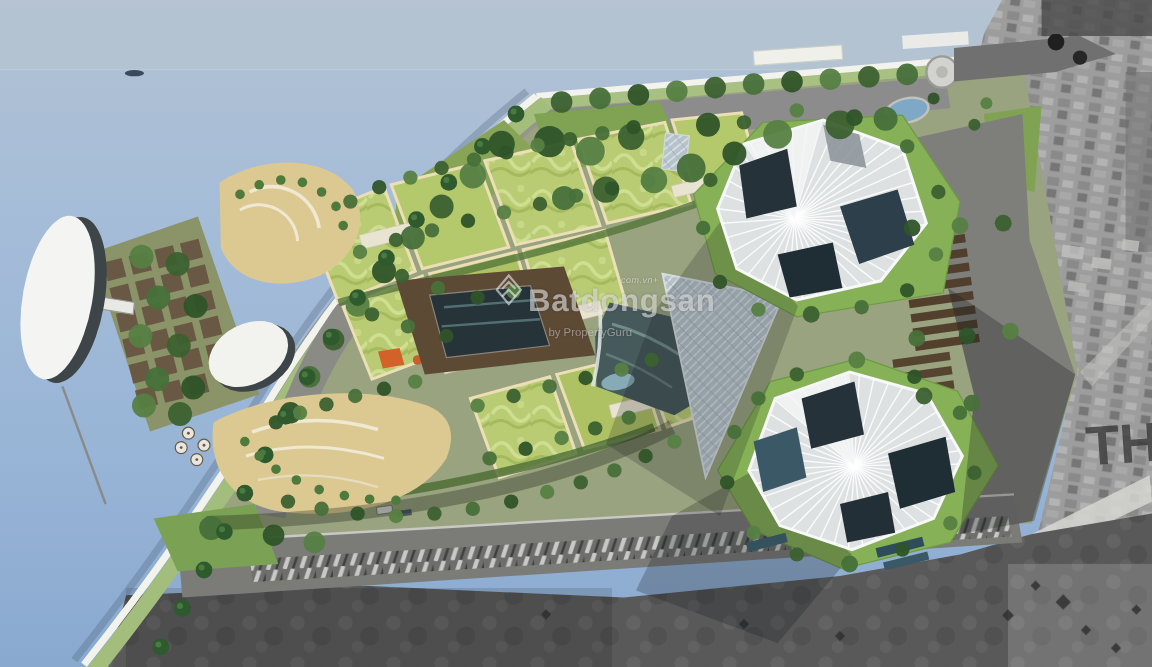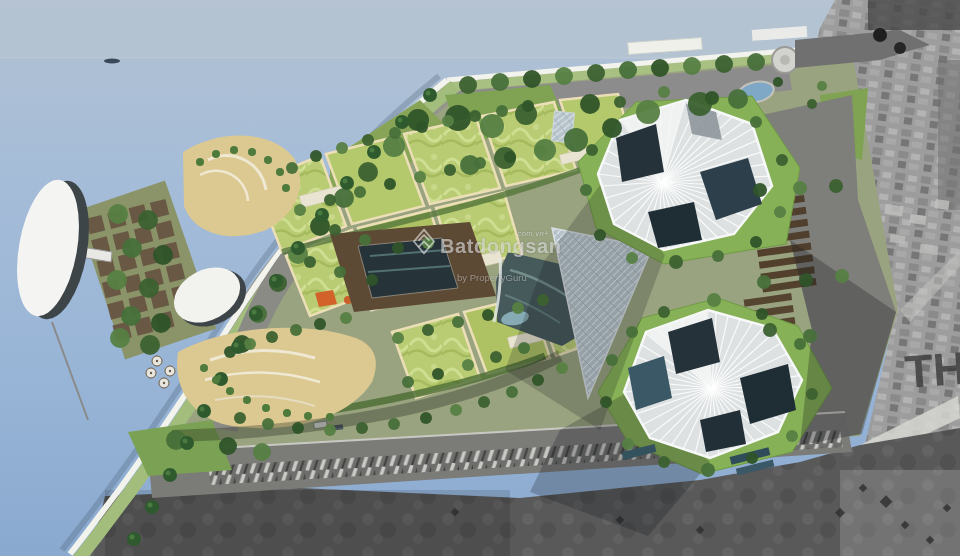--- a/index.html
+++ b/index.html
@@ -4,21 +4,21 @@
 <style>
   html,body{margin:0;padding:0;background:#222;}
   .stage{position:relative;width:960px;height:556px;overflow:hidden;
          font-family:"Liberation Sans",sans-serif;background:#a6bdd8;}
   .stage svg{position:absolute;left:0;top:0;}
   .watermark{position:absolute;left:413px;top:228px;width:180px;height:42px;
              color:rgba(245,245,245,.58);pointer-events:none;z-index:5;
              text-shadow:0 0 2px rgba(0,0,0,.28);}
   .wm-logo{position:absolute;left:2px;top:7px;}
   .wm-suffix{position:absolute;left:102px;top:1px;font-size:7.5px;letter-spacing:.4px;font-style:italic;}
-  .wm-brand{position:absolute;left:27px;top:7px;font-size:20px;font-weight:bold;letter-spacing:.6px;}
+  .wm-brand{position:absolute;left:27px;top:7px;font-size:26px;font-weight:bold;letter-spacing:.6px;}
   .wm-by{position:absolute;left:28px;top:44px;font-size:9.5px;color:rgba(240,240,240,.46);margin-left:16px;}
 </style>
 </head>
 <body>
 
 <div class="stage">
 <svg id="scene" width="960" height="556" viewBox="0 0 960 556">
   <defs>
     <linearGradient id="waterGrad" x1="0" y1="0" x2="0" y2="1">
       <stop offset="0" stop-color="#b2c1d2"></stop>

